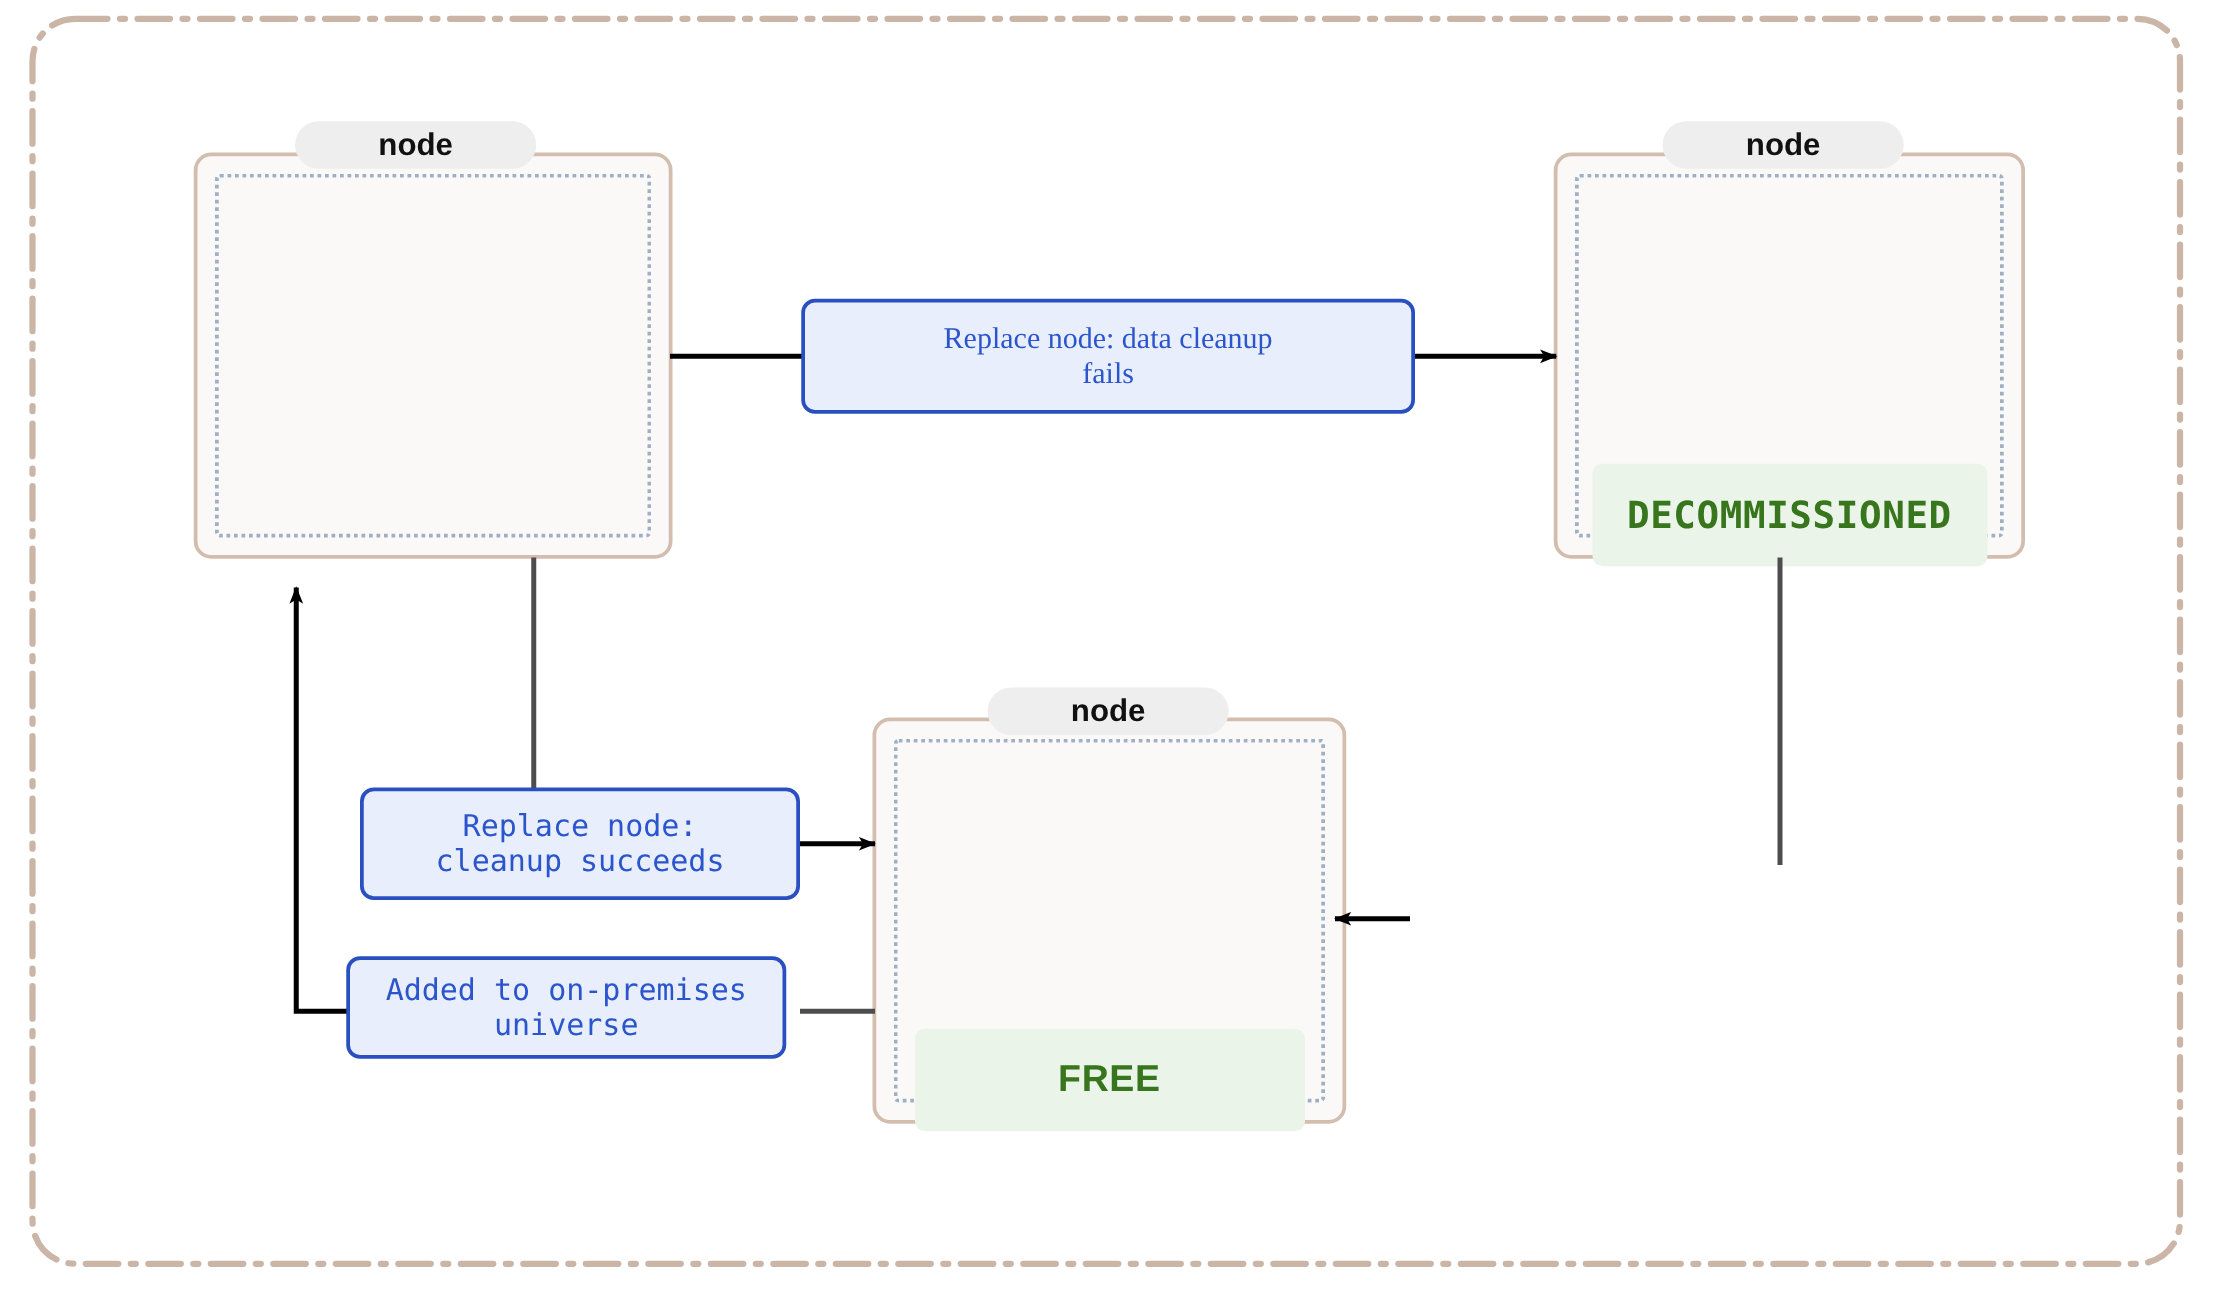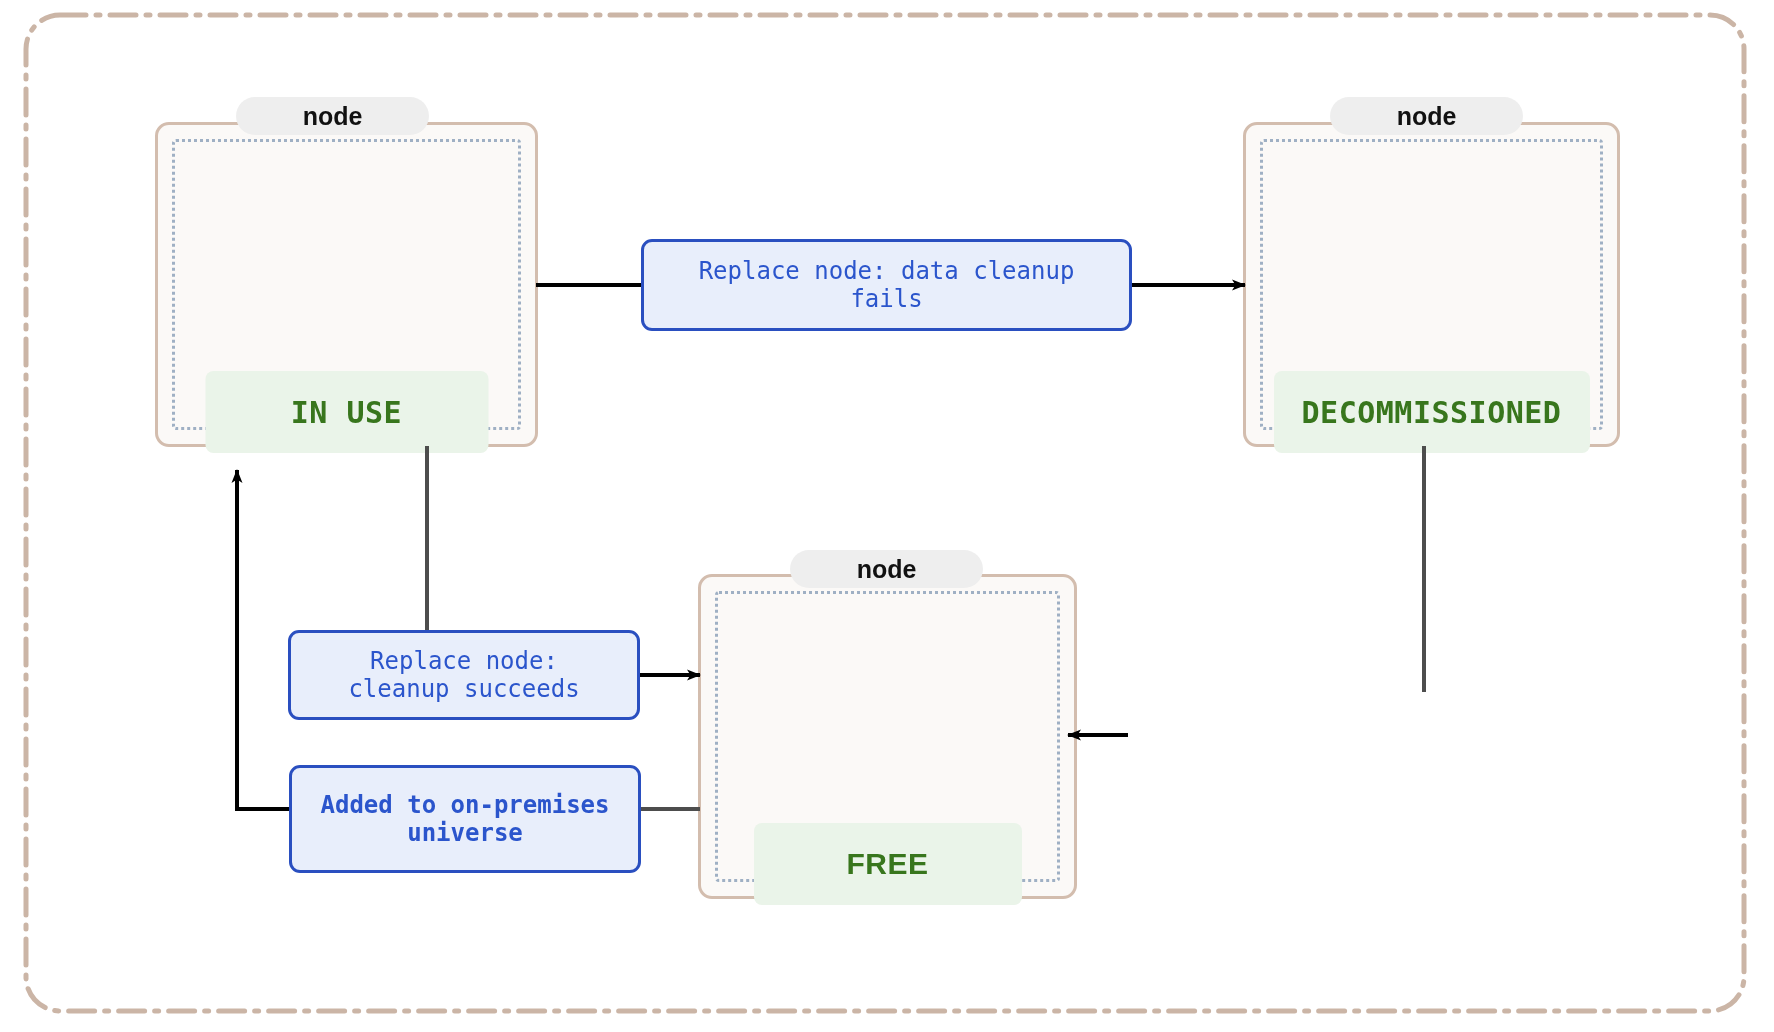--- a/index.html
+++ b/index.html
@@ -141,40 +141,39 @@
     <polyline points="289,809 237,809 237,470" fill="none" stroke="#000000" stroke-width="4" marker-end="url(#arrowhead)"></polyline>
 
     <line x1="1424" y1="446" x2="1424" y2="692" stroke="#4d4d4d" stroke-width="4"></line>
     <line x1="1128" y1="735" x2="1068" y2="735" stroke="#000000" stroke-width="4" marker-end="url(#arrowhead)"></line>
   </svg>
 
   <div class="node-pill" style="left:236px; top:97px; width:193px;">node</div>
 
   <div class="state-node" style="left:155px; top:122px; width:383px; height:325px;">
     <div class="state-inner"></div>
-    <div class="state-chip mono" style="top:246px; width:283px; height:82px;">IN USE</div>
   </div>
 
   <div class="node-pill" style="left:1330px; top:97px; width:193px;">node</div>
 
   <div class="state-node" style="left:1243px; top:122px; width:377px; height:325px;">
     <div class="state-inner"></div>
     <div class="state-chip mono" style="top:246px; width:316px; height:82px;">DECOMMISSIONED</div>
   </div>
 
   <div class="node-pill" style="left:790px; top:550px; width:193px;">node</div>
 
   <div class="state-node" style="left:698px; top:574px; width:379px; height:325px;">
     <div class="state-inner"></div>
-    <div class="state-chip sans" style="top:246px; width:268px; height:82px;">FREE</div>
+    <div class="state-chip sans" style="top:246px; width:312px; height:82px;">FREE</div>
   </div>
 
-  <div class="edge-label" style="left:641px; top:239px; width:491px; height:92px;">Replace node: data cleanup
+  <div class="edge-label" style="left:641px; top:239px; width:491px; height:92px;font-family:Liberation Serif, serif;">Replace node: data cleanup
 fails</div>
 
   <div class="edge-label" style="left:288px; top:630px; width:352px; height:90px;">Replace node:
 cleanup succeeds</div>
 
-  <div class="edge-label" style="left:289px; top:765px; width:352px; height:108px;font-weight:bold;">Added to on-premises
+  <div class="edge-label" style="left:277px; top:765px; width:352px; height:82px;">Added to on-premises
 universe</div>
 
 
 </div>
 
 </body></html>

